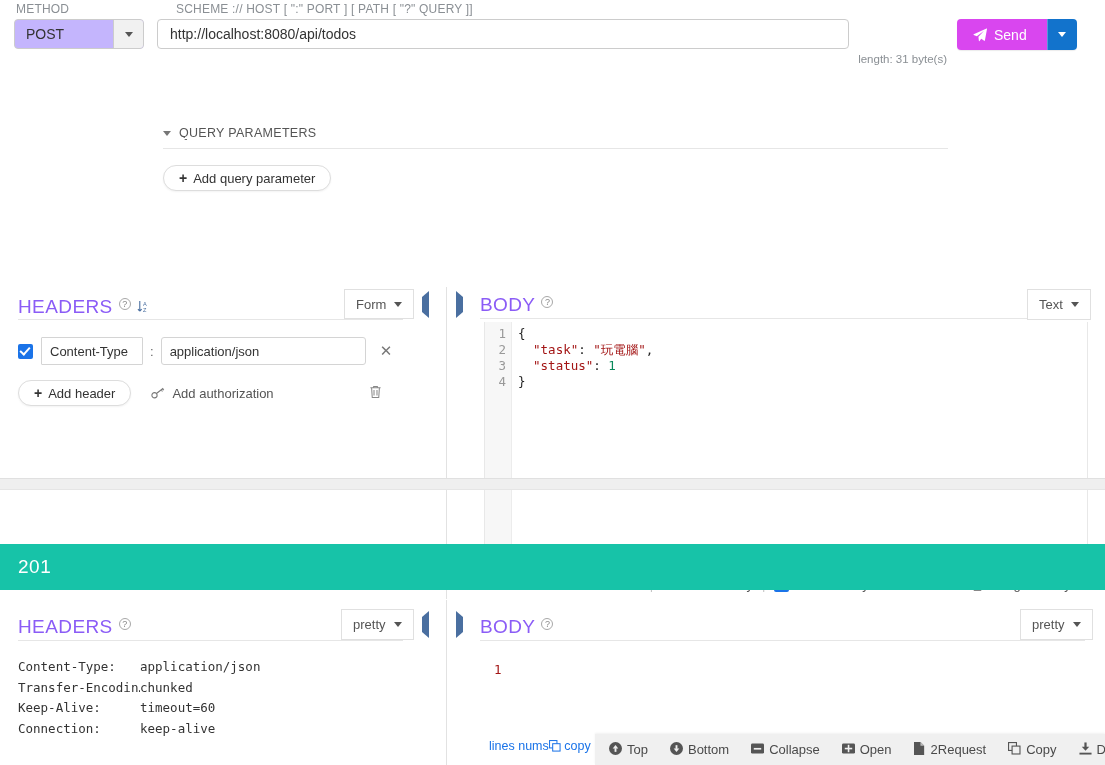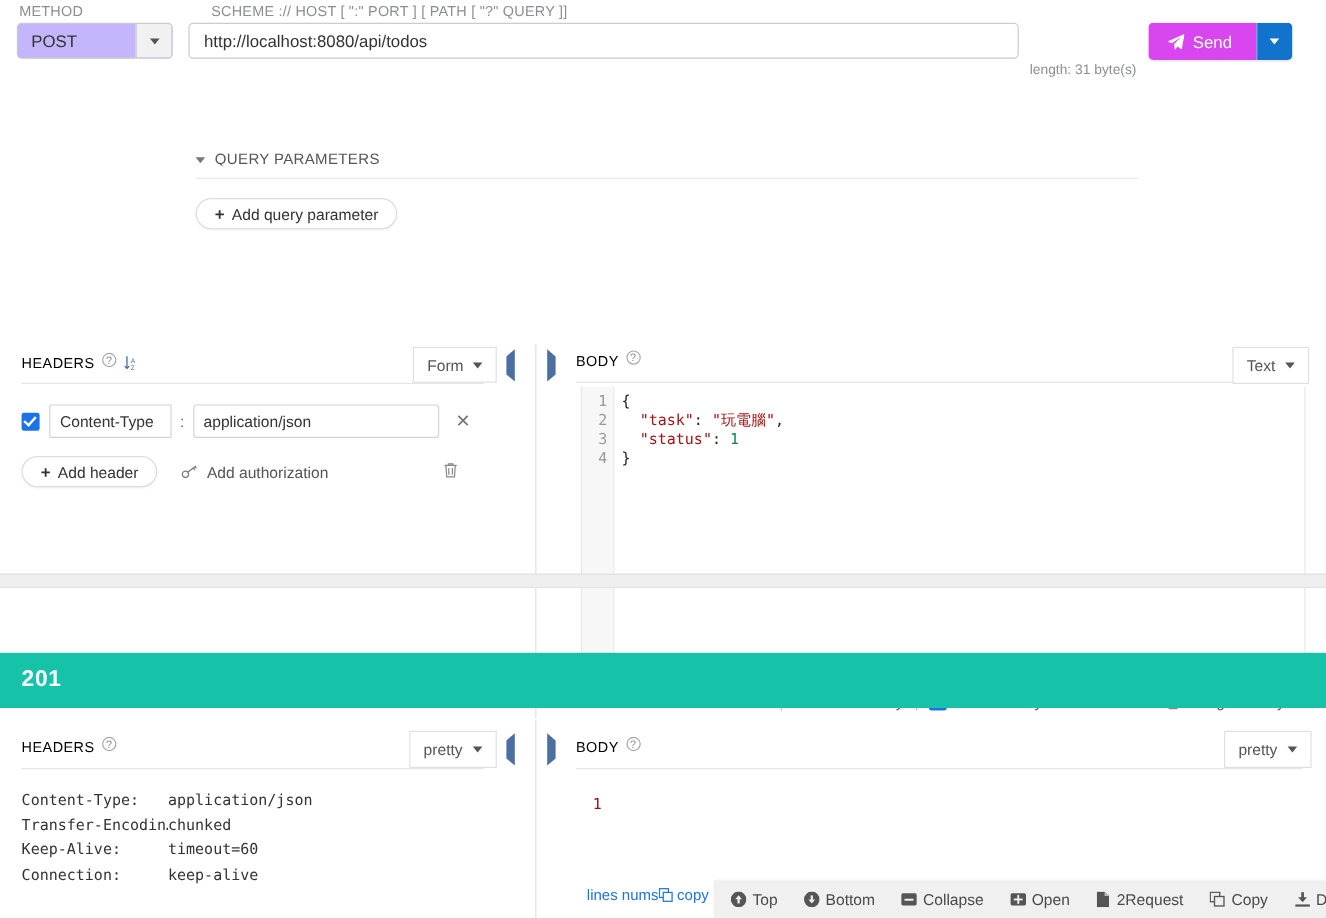--- a/index.html
+++ b/index.html
@@ -118,21 +118,21 @@
     width: 0; height: 0;
     border-top: 6px solid transparent; border-bottom: 6px solid transparent;
     border-left: 7px solid #4a6fa0;
   }
 
   
   .hdr-title-row {
     position: absolute; left: 18px; top: 157px;
     display: flex; align-items: center; gap: 6px;
   }
-  .sec-title { font-size: 12px; color: #000000; letter-spacing: .4px; }
+  .sec-title { font-size: 19px; color: #8b5cf6; letter-spacing: .4px; }
   .q-icon {
     display: inline-block; width: 12px; height: 12px;
     border: 1px solid #a8a8a8; border-radius: 50%;
     font-size: 9px; line-height: 11px; text-align: center;
     color: #888; position: relative; top: -3px;
   }
   .sort-icon { position: relative; top: 0px; color: #555; font-size: 13px; }
   .hdr-rule {
     position: absolute; left: 18px; top: 180px; width: 385px;
     border-bottom: 1px solid #e6e6e6;
@@ -266,21 +266,21 @@
   }
   .resp-meta {
     position: absolute; right: 16px; top: 17px;
     font-size: 12px; color: #9aa0a6;
   }
   .status-bar {
     position: absolute; left: 0; top: 544px; width: 1105px; height: 46px;
     background: #17c3a8; display: flex; align-items: center;
   }
   .status-code {
-    margin-left: 18px; color: #fff; font-size: 19px; font-weight: bold;
+    margin-left: 18px; color: #fff; font-size: 19px; font-weight: normal;
     letter-spacing: .5px;
   }
 
   .resp-panes { position: absolute; left: 0; top: 590px; width: 1105px; height: 175px; }
   .rp-divider {
     position: absolute; left: 446px; top: 10px; width: 1px; height: 165px; background: #e2e2e2;
   }
   .rp-arrow-l { position: absolute; left: 422px; top: 617px; cursor: pointer; }
   .rp-arrow-r { position: absolute; left: 456px; top: 617px; cursor: pointer; }
 
@@ -334,21 +334,21 @@
   .rbody-links span { cursor: pointer; }
 
   
   .float-tb {
     position: absolute; left: 595px; top: 734px; width: 510px; height: 31px;
     background: #f0f0f0; display: flex; align-items: center;
     padding-left: 14px; gap: 22px;
     font-size: 13px; color: #4a4a4a;
     box-shadow: 0 -1px 2px rgba(0,0,0,.06);
   }
-  .ftb-item { display: flex; align-items: center; gap: 5px; cursor: pointer; white-space: nowrap; }
+  .ftb-item { display: flex; align-items: flex-start; gap: 5px; cursor: pointer; white-space: nowrap; }
   svg { display: block; }
 </style>
 </head>
 <body>
 
 <div class="app">
 
   <div class="req-top">
     <div class="lbl-method">METHOD</div>
     <div class="lbl-scheme">SCHEME :// HOST [ ":" PORT ] [ PATH [ "?" QUERY ]]</div>

